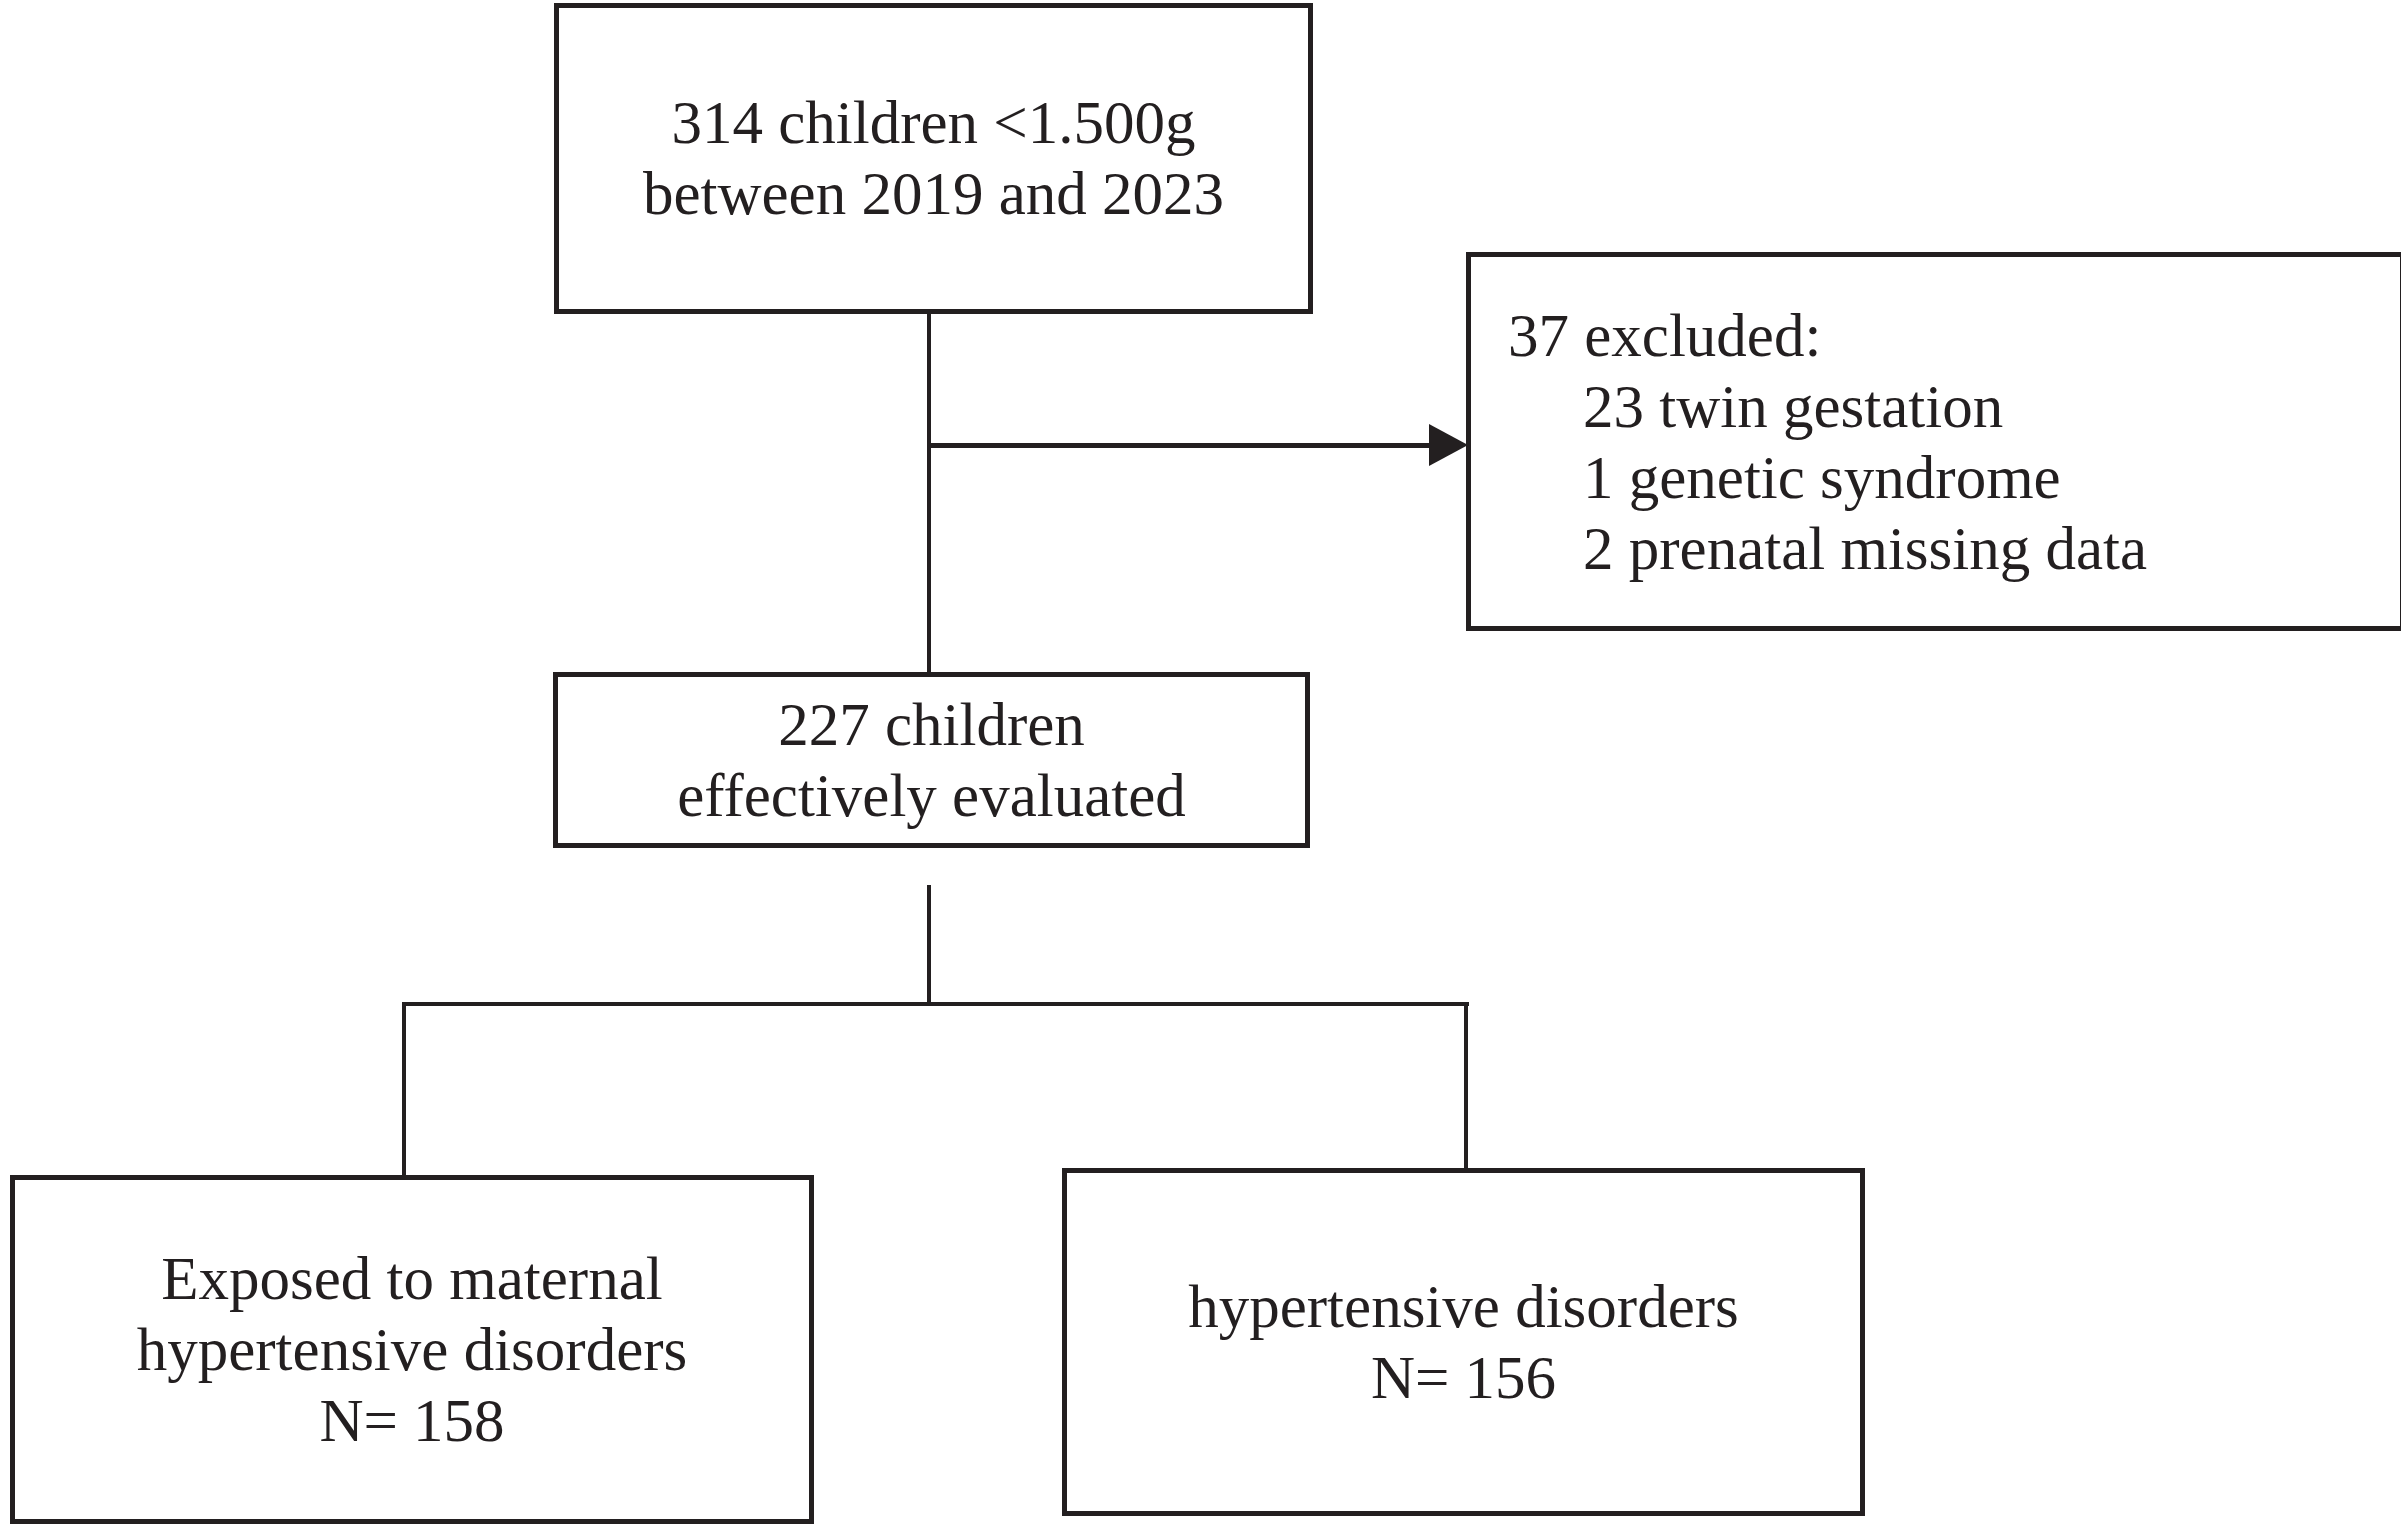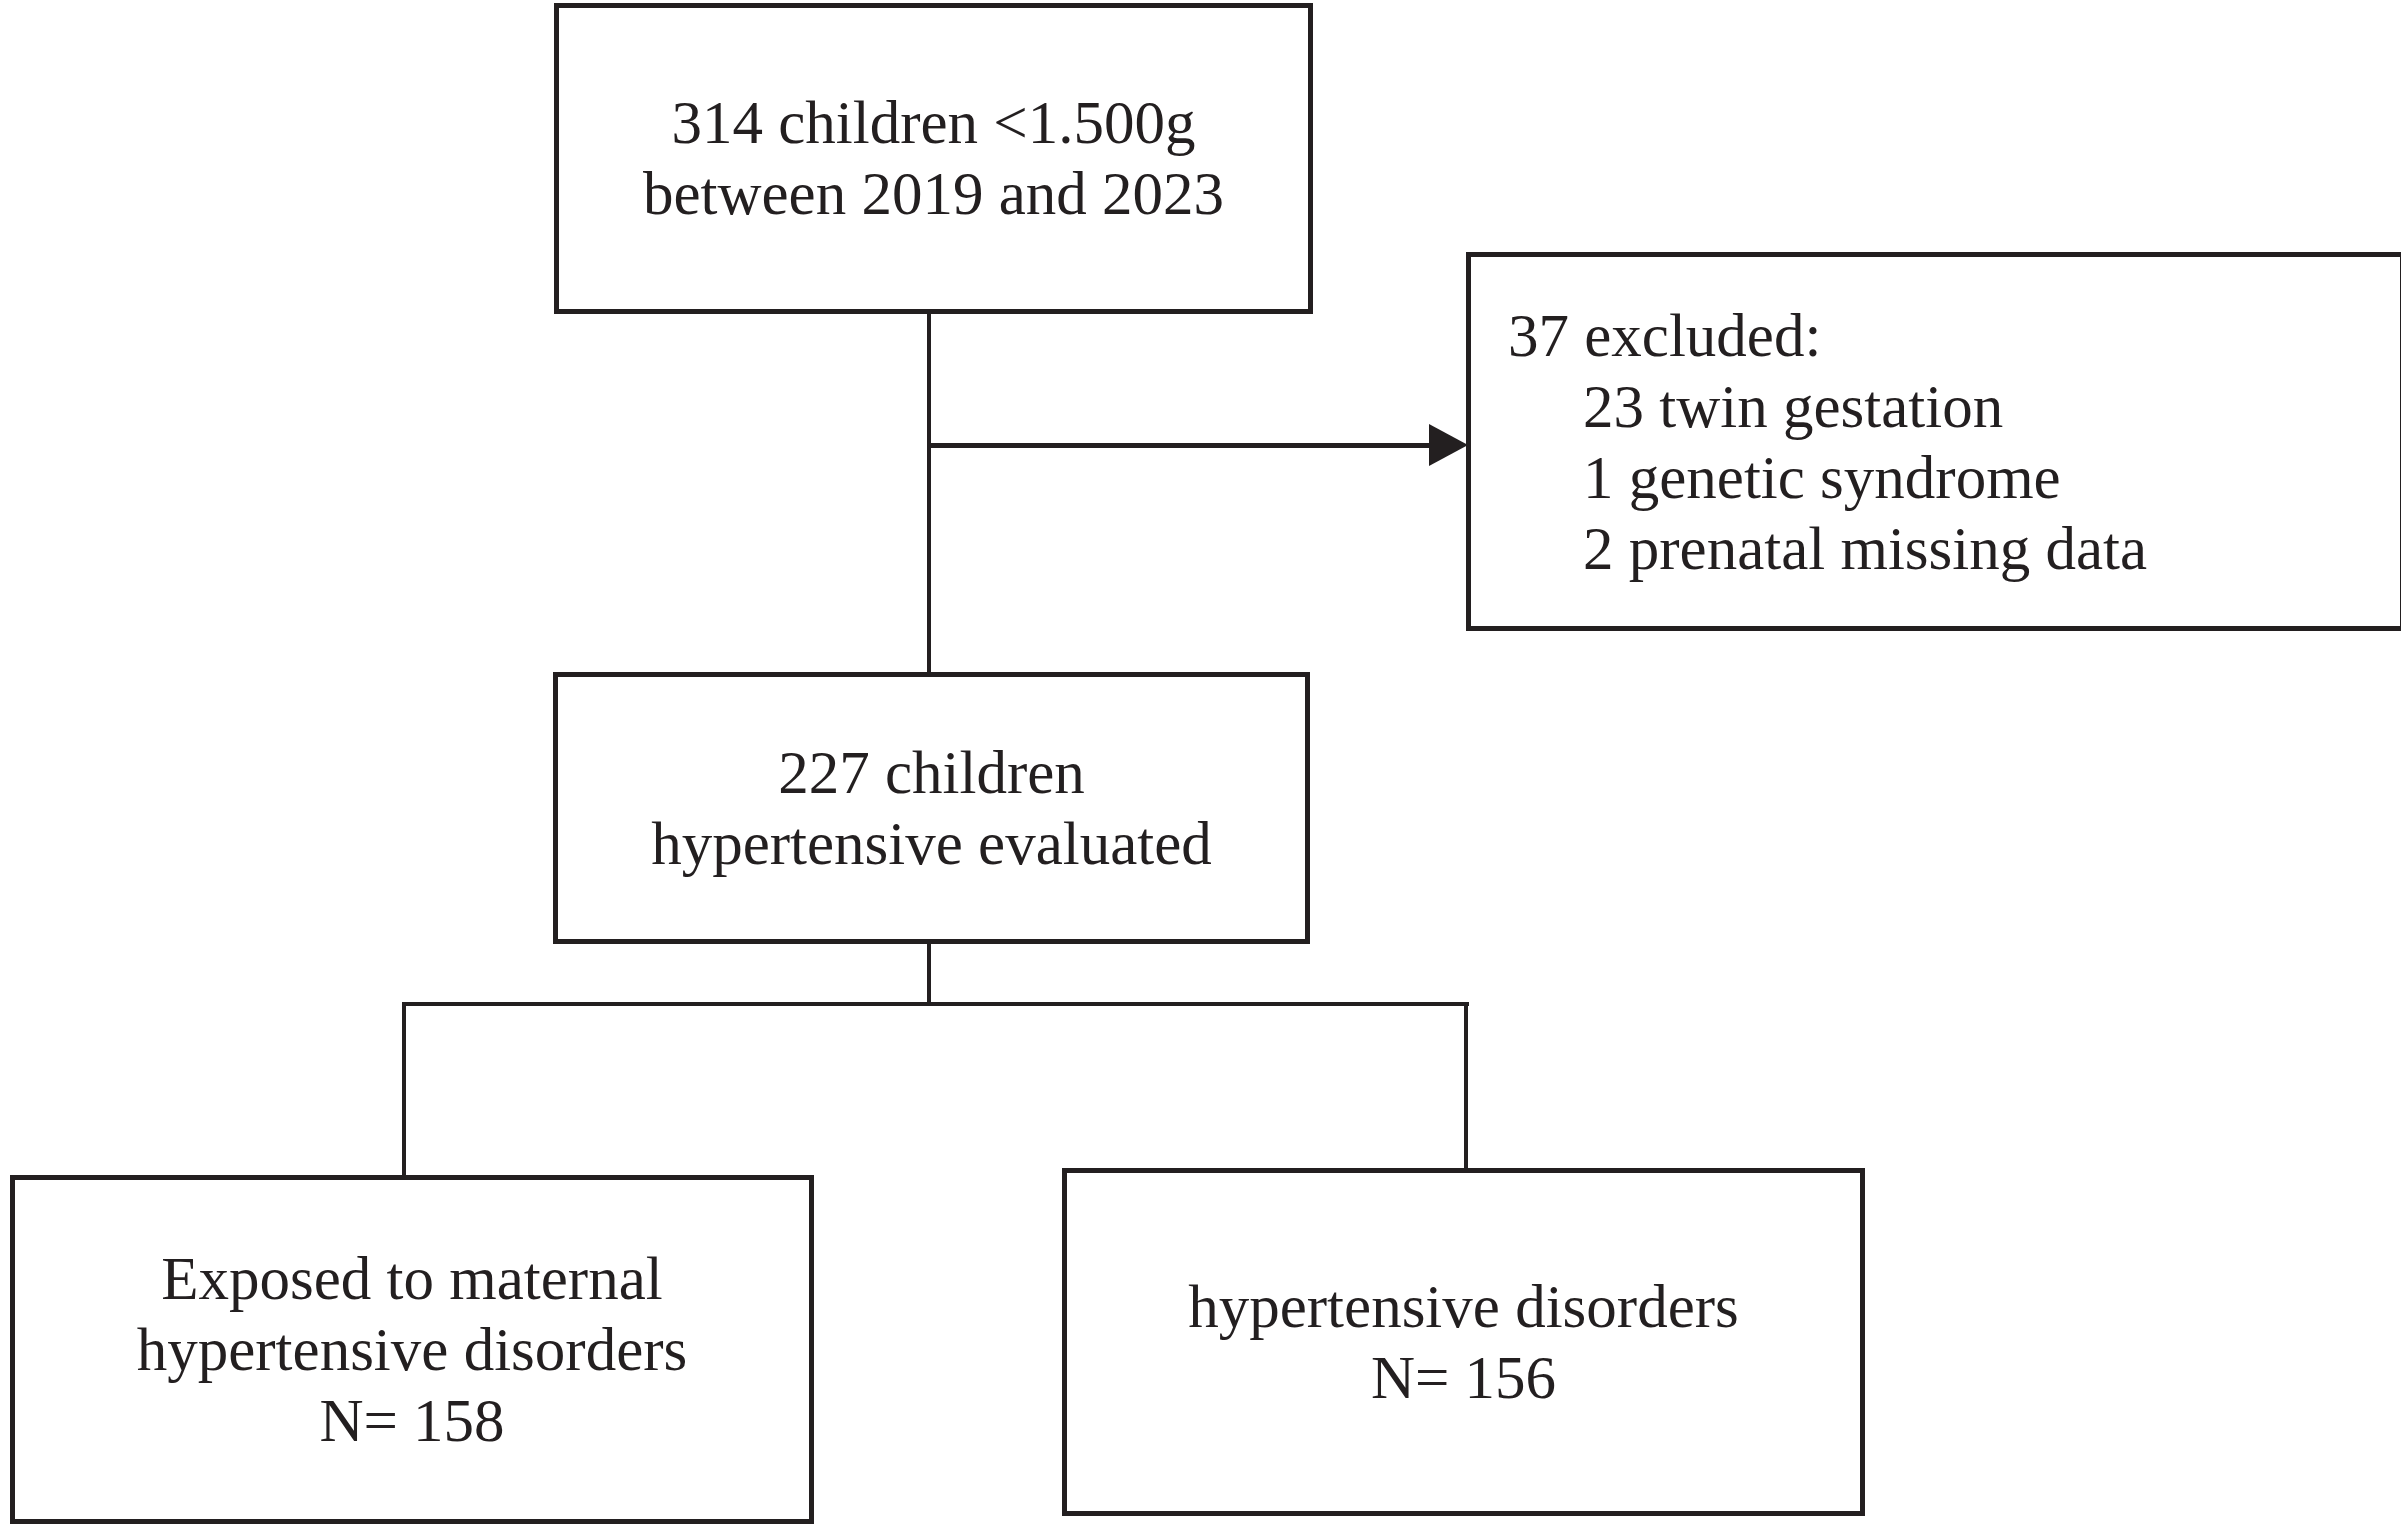--- a/index.html
+++ b/index.html
@@ -28,21 +28,21 @@
   }
   .line {
     font-size: 61px;
     line-height: 71px;
     white-space: pre;
   }
   .box.center .line { text-align: center; }
   #box-assessed   { left: 544px;  top: 2.9px;    width: 759px; height: 311px; }
   #box-excluded   { left: 1456px; top: 252px;  width: 939px; height: 379px; padding-left: 37px; }
   #box-excluded .item { padding-left: 75px; }
-  #box-evaluated  { left: 543px;  top: 672px;  width: 757px; height: 272px; }
+  #box-evaluated  { left: 543px;  top: 672px;  width: 757px; height: 176px; }
   #box-exposed    { left: 0px;    top: 1175px; width: 804px; height: 349px; }
   #box-notexposed { left: 1052px; top: 1168px; width: 803px; height: 348px; }
   .conn {
     position: absolute;
     background: #231f20;
   }
   #conn-top    { left: 917px;  top: 314px;  width: 3.8px;    height: 361px; }
   #conn-arrow  { left: 919px;  top: 443px;  width: 501px;  height: 4.8px;   }
   #conn-mid    { left: 917px;  top: 885px;  width: 3.8px;    height: 119px; }
   #conn-branch { left: 392px;  top: 1002px; width: 1067px; height: 3.8px;   }
@@ -79,21 +79,21 @@
 
   <div class="box" id="box-excluded">
     <div class="line">37 excluded:</div>
     <div class="line item">23 twin gestation</div>
     <div class="line item">1 genetic syndrome</div>
     <div class="line item">2 prenatal missing data</div>
   </div>
 
   <div class="box center" id="box-evaluated">
     <div class="line">227 children</div>
-    <div class="line">hypertensive evaluated</div>
+    <div class="line">effectively evaluated</div>
   </div>
 
   <div class="box center" id="box-exposed">
     <div class="line">Exposed to maternal</div>
     <div class="line">hypertensive disorders</div>
     <div class="line">N= 158</div>
   </div>
 
   <div class="box center" id="box-notexposed">
     <div class="line">hypertensive disorders</div>

